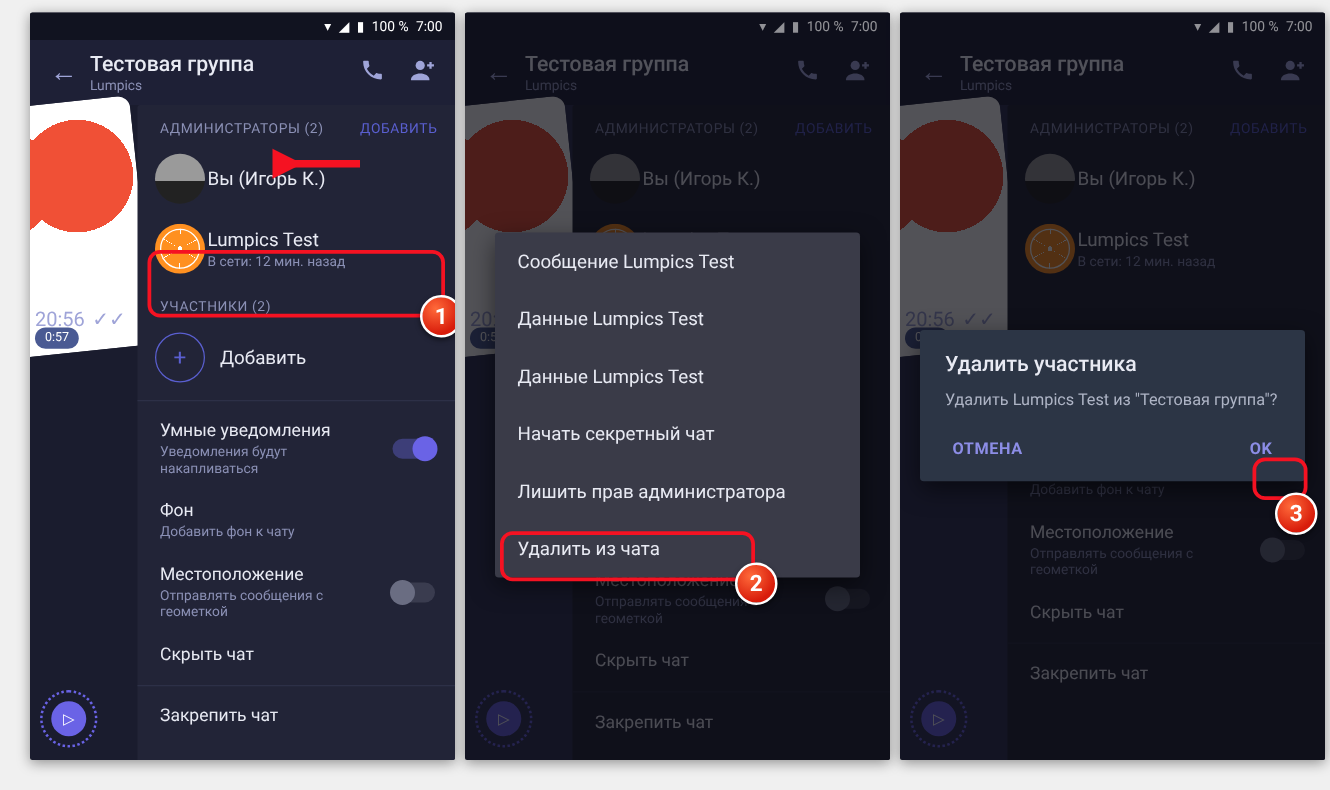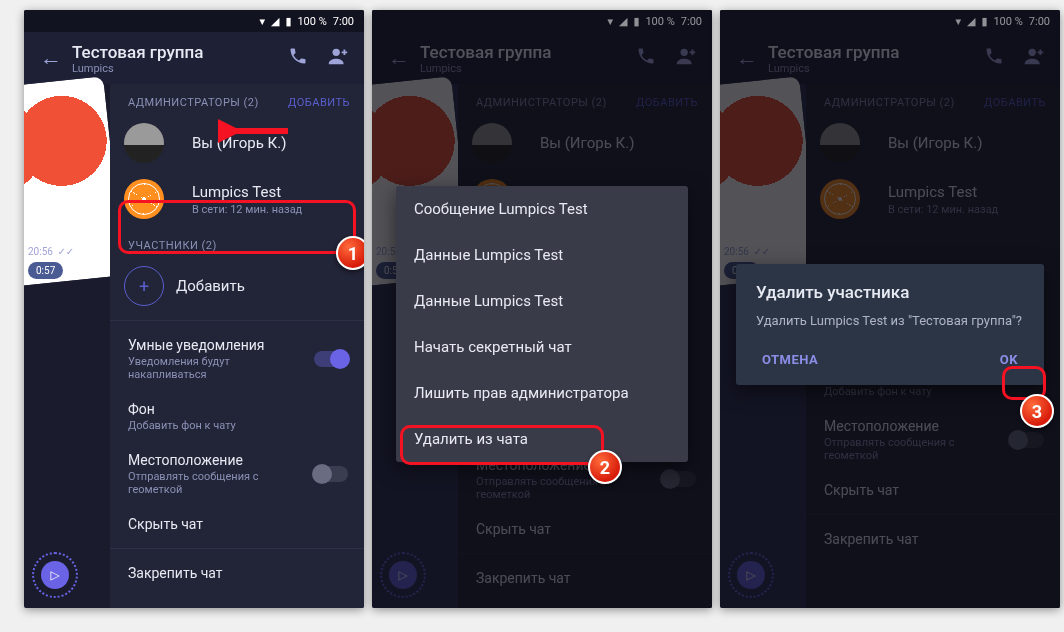--- a/index.html
+++ b/index.html
@@ -55,34 +55,34 @@
     border-radius: 10px;
     transform: rotate(-6deg);
     z-index:0;
   }
   .bgimg::after {
     content:'er';
     position:absolute; bottom:8px; left:14px;
     font-family: cursive;
     font-weight:700; color:#7b4ce0; font-size:42px;
   }
-  .timebadge { position:absolute; left:4px; top:236px; z-index:1; font-size:10px; color:#9fa4d8;}
+  .timebadge { position:absolute; left:4px; top:236px; z-index:1; font-size:16px; color:#9fa4d8;}
   .timebadge .checks { color:#9fa4d8; margin-left:2px;}
   .pill { position:absolute; left:4px; top:252px; background:#4a5a93; border-radius:12px; padding:3px 8px; font-size:10px; color:#fff; z-index:1;}
   .panel {
     position:absolute; left:86px; right:0; top:74px; bottom:0;
     background:#222437; border-top-left-radius:2px;
     padding:0; z-index:2;
   }
   .section-hdr {
     display:flex; justify-content:space-between; align-items:center;
     padding:12px 14px 6px 18px; font-size:11px; color:#8b90b5; letter-spacing:0.5px;
   }
   .section-hdr .act { color:#5a5fd0; font-size:11px; }
-  .member { display:flex; align-items:center; gap:28px; padding:8px 14px 8px 14px; }
+  .member { display:flex; align-items:center; gap:2px; padding:8px 14px 8px 14px; }
   .avatar { width:40px; height:40px; border-radius:50%; background:#333; flex-shrink:0; overflow:hidden;}
   .avatar.car { background: linear-gradient(to bottom,#9a9a9a 0 55%, #222 55%); }
   .avatar.orange { background: radial-gradient(circle,#ffffff 0 2px, transparent 2px), #ff9020; position:relative; }
   .avatar.orange::before { content:''; position:absolute; inset:4px; border:1.5px solid #fff; border-radius:50%; }
   .avatar.orange::after { content:''; position:absolute; inset:4px; background:
        repeating-conic-gradient(#fff 0 2deg, transparent 2deg 60deg);
        border-radius:50%; }
   .member-name { color:#e8eaf3; font-size:15px; }
   .member-sub { color:#8b90b5; font-size:11px; margin-top:2px;}
   .addbtn { display:flex; align-items:center; gap:12px; padding:8px 14px; }

